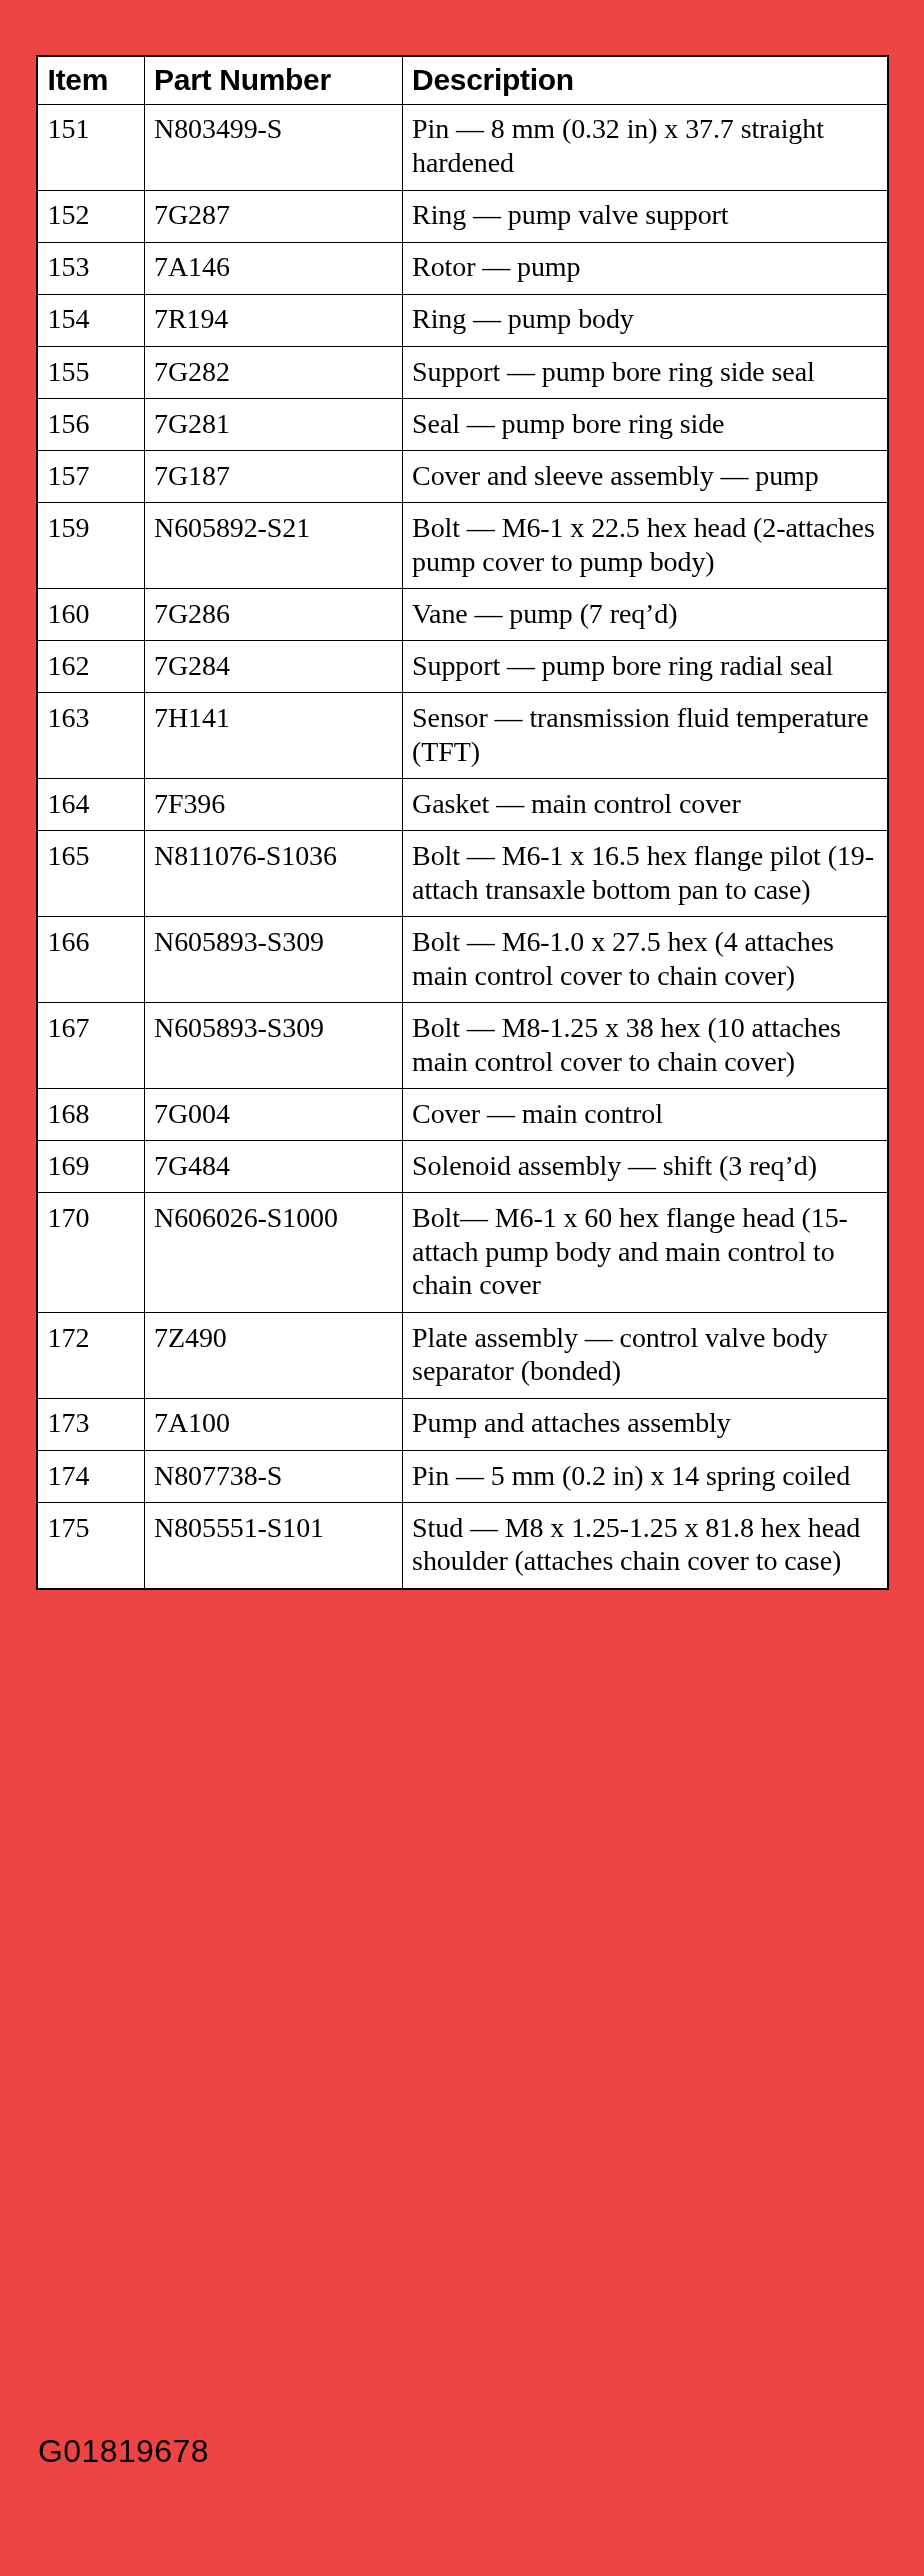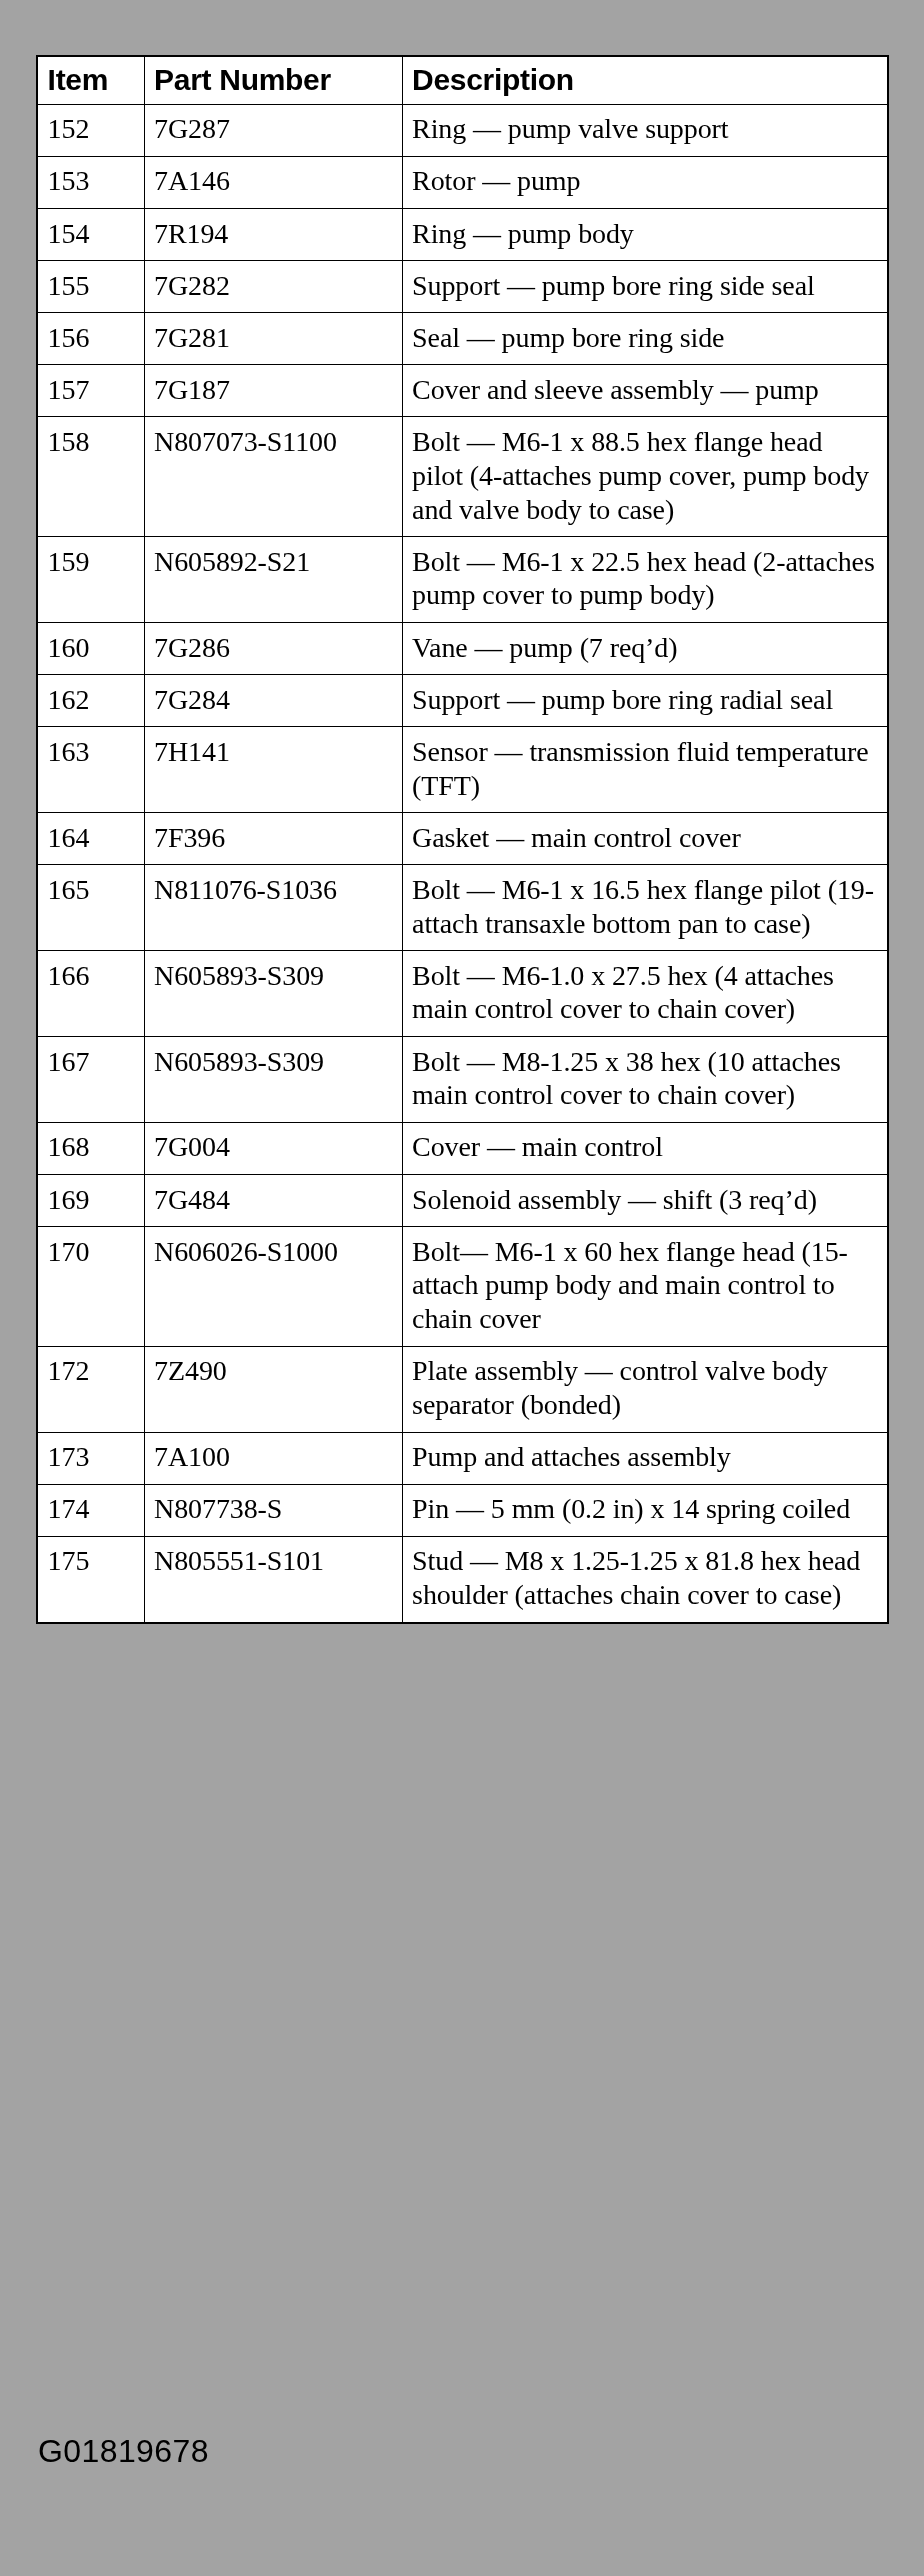--- a/index.html
+++ b/index.html
@@ -16,21 +16,21 @@
     color: #000000;
     overflow: hidden;
   }
 
   #page {
     position: absolute;
     left: 0;
     top: 0;
     width: 925px;
     height: 2576px;
-    background: #a3a3a3;
+    background: #ef4444;
   }
 
   
   .table-wrap {
     position: absolute;
     left: 36px;
     top: 55px;
     width: 851px;
   }
 
@@ -111,20 +111,25 @@
       </colgroup>
       <thead>
         <tr>
           <th class="h-item">Item</th>
           <th class="h-part">Part Number</th>
           <th class="h-desc">Description</th>
         </tr>
       </thead>
       <tbody id="parts-body">
           <tr>
+            <td class="item">151</td>
+            <td class="part">N803499-S</td>
+            <td class="desc">Pin — 8 mm (0.32 in) x 37.7 straight hardened</td>
+          </tr>
+          <tr>
             <td class="item">152</td>
             <td class="part">7G287</td>
             <td class="desc">Ring — pump valve support</td>
           </tr>
           <tr>
             <td class="item">153</td>
             <td class="part">7A146</td>
             <td class="desc">Rotor — pump</td>
           </tr>
           <tr>
@@ -141,25 +146,20 @@
             <td class="item">156</td>
             <td class="part">7G281</td>
             <td class="desc">Seal — pump bore ring side</td>
           </tr>
           <tr>
             <td class="item">157</td>
             <td class="part">7G187</td>
             <td class="desc">Cover and sleeve assembly — pump</td>
           </tr>
           <tr>
-            <td class="item">158</td>
-            <td class="part">N807073-S1100</td>
-            <td class="desc">Bolt — M6-1 x 88.5 hex flange head pilot (4-attaches pump cover, pump body and valve body to case)</td>
-          </tr>
-          <tr>
             <td class="item">159</td>
             <td class="part">N605892-S21</td>
             <td class="desc">Bolt — M6-1 x 22.5 hex head (2-attaches pump cover to pump body)</td>
           </tr>
           <tr>
             <td class="item">160</td>
             <td class="part">7G286</td>
             <td class="desc">Vane — pump (7 req’d)</td>
           </tr>
           <tr>

